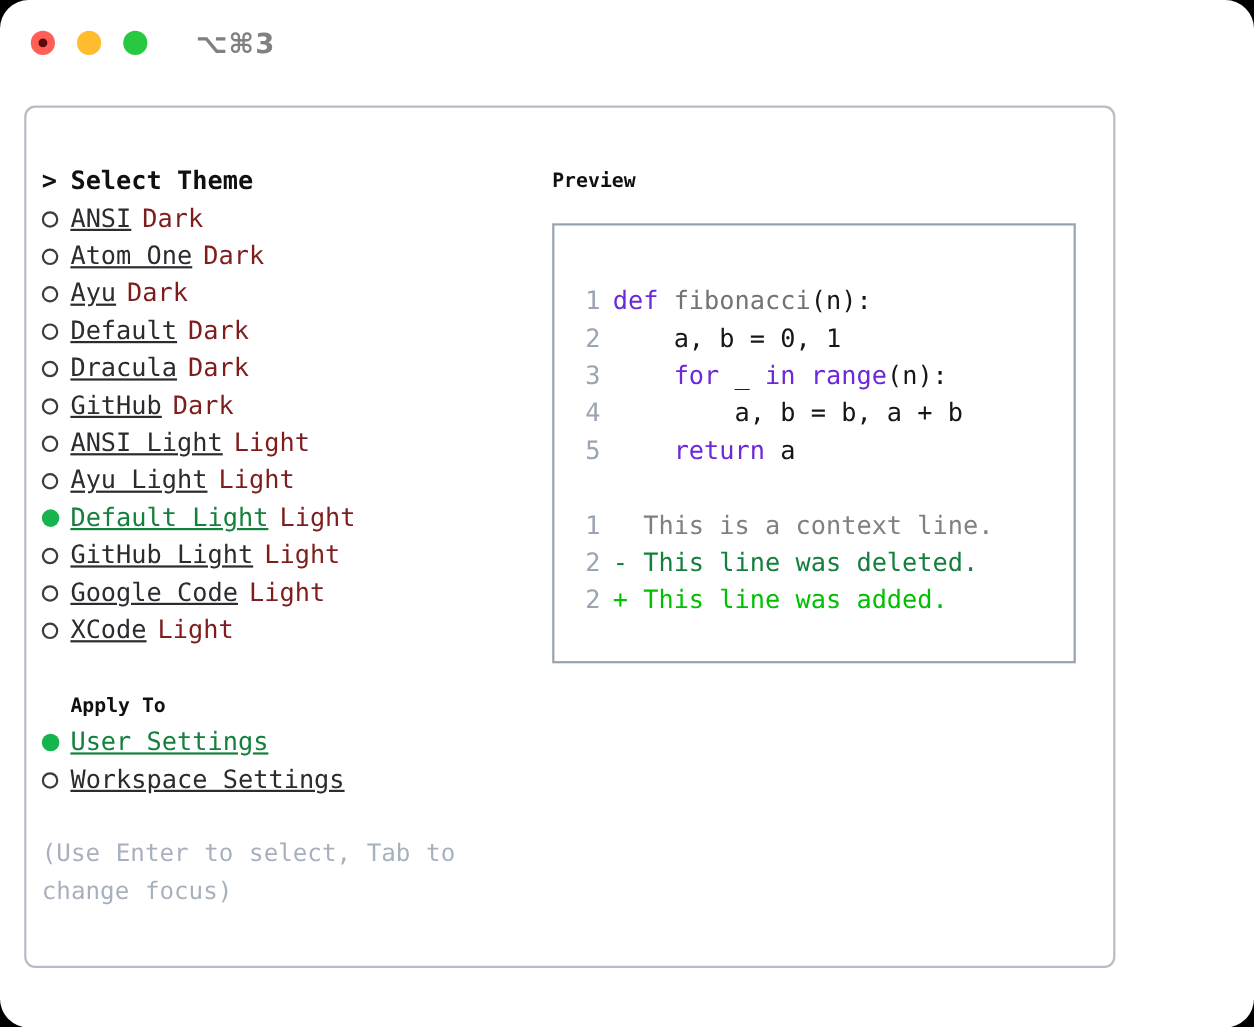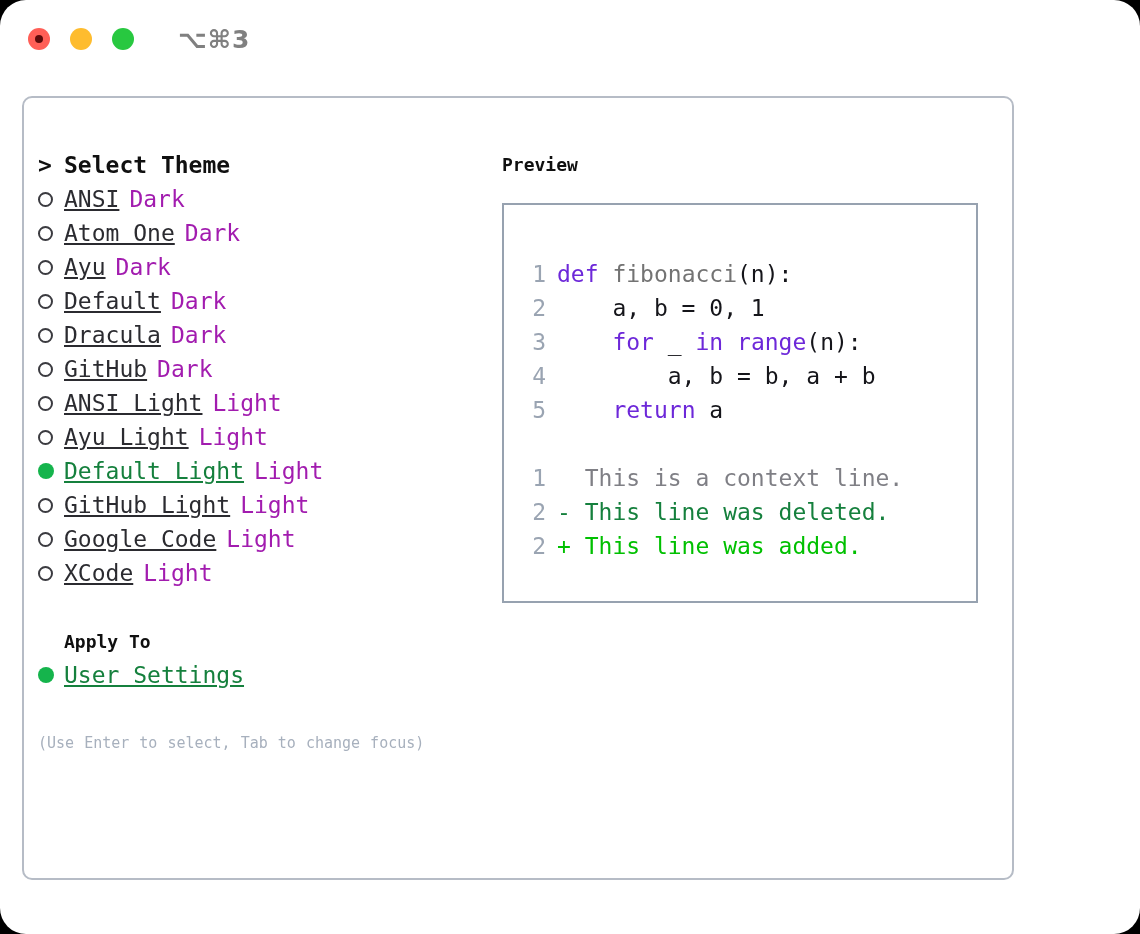--- a/index.html
+++ b/index.html
@@ -107,38 +107,38 @@
   }
   .dot-filled {
     width: 16px; height: 16px;
     border-radius: 50%;
     background: #15b44c;
     display: inline-block;
   }
 
   .item-label   { color: #2b2b30; text-decoration: underline; }
   .item-label.sel { color: #15803d; }
-  .item-tag     { color: #a21caf; padding-left: 10px; }
+  .item-tag     { color: #7f1d1d; padding-left: 10px; }
 
   .spacer-row { height: 34px; }
 
   .group-heading {
     height: 34px;
     display: flex;
     align-items: center;
     font-size: 18px;
     font-weight: 700;
     color: #101010;
     padding-left: 26px;
     white-space: pre;
   }
 
   #hint {
     margin-top: 34px;
-    font-size: 15px;
+    font-size: 22px;
     line-height: 34px;
     color: #a7b0bd;
     width: 420px;
     white-space: normal;
     word-spacing: 1px;
   }
 
   
   #right-col {
     position: absolute;
@@ -224,20 +224,21 @@
           <div class="row"><span class="bullet"><span class="dot-empty"></span></span><span class="item-label">Google Code</span><span class="item-tag">Light</span></div>
           <div class="row"><span class="bullet"><span class="dot-empty"></span></span><span class="item-label">XCode</span><span class="item-tag">Light</span></div>
         </div>
 
       <div class="spacer-row"></div>
 
       <div class="group-heading">Apply To</div>
 
       <div id="apply-list">
           <div class="row"><span class="bullet"><span class="dot-filled"></span></span><span class="item-label sel">User Settings</span></div>
+          <div class="row"><span class="bullet"><span class="dot-empty"></span></span><span class="item-label">Workspace Settings</span></div>
         </div>
 
       <div id="hint">(Use Enter to select, Tab to change focus)</div>
     </div>
 
     <div id="right-col">
       <div id="preview-title">Preview</div>
       <div id="preview-box">
         <div id="code"><div class="code-row"><span class="lineno">1</span><span class="codetext"><span class="tok-kw">def </span><span class="tok-fn">fibonacci</span><span class="tok-plain">(n):</span></span></div><div class="code-row"><span class="lineno">2</span><span class="codetext"><span class="tok-plain">    a, b = 0, 1</span></span></div><div class="code-row"><span class="lineno">3</span><span class="codetext"><span class="tok-plain">    </span><span class="tok-kw">for</span><span class="tok-plain"> _ </span><span class="tok-kw">in</span><span class="tok-plain"> </span><span class="tok-kw">range</span><span class="tok-plain">(n):</span></span></div><div class="code-row"><span class="lineno">4</span><span class="codetext"><span class="tok-plain">        a, b = b, a + b</span></span></div><div class="code-row"><span class="lineno">5</span><span class="codetext"><span class="tok-plain">    </span><span class="tok-kw">return</span><span class="tok-plain"> a</span></span></div><div class="blank-row"></div><div class="code-row"><span class="lineno">1</span><span class="codetext"><span class="tok-ctx">  This is a context line.</span></span></div><div class="code-row"><span class="lineno">2</span><span class="codetext"><span class="tok-del">- This line was deleted.</span></span></div><div class="code-row"><span class="lineno">2</span><span class="codetext"><span class="tok-add">+ This line was added.</span></span></div></div>
       </div>

